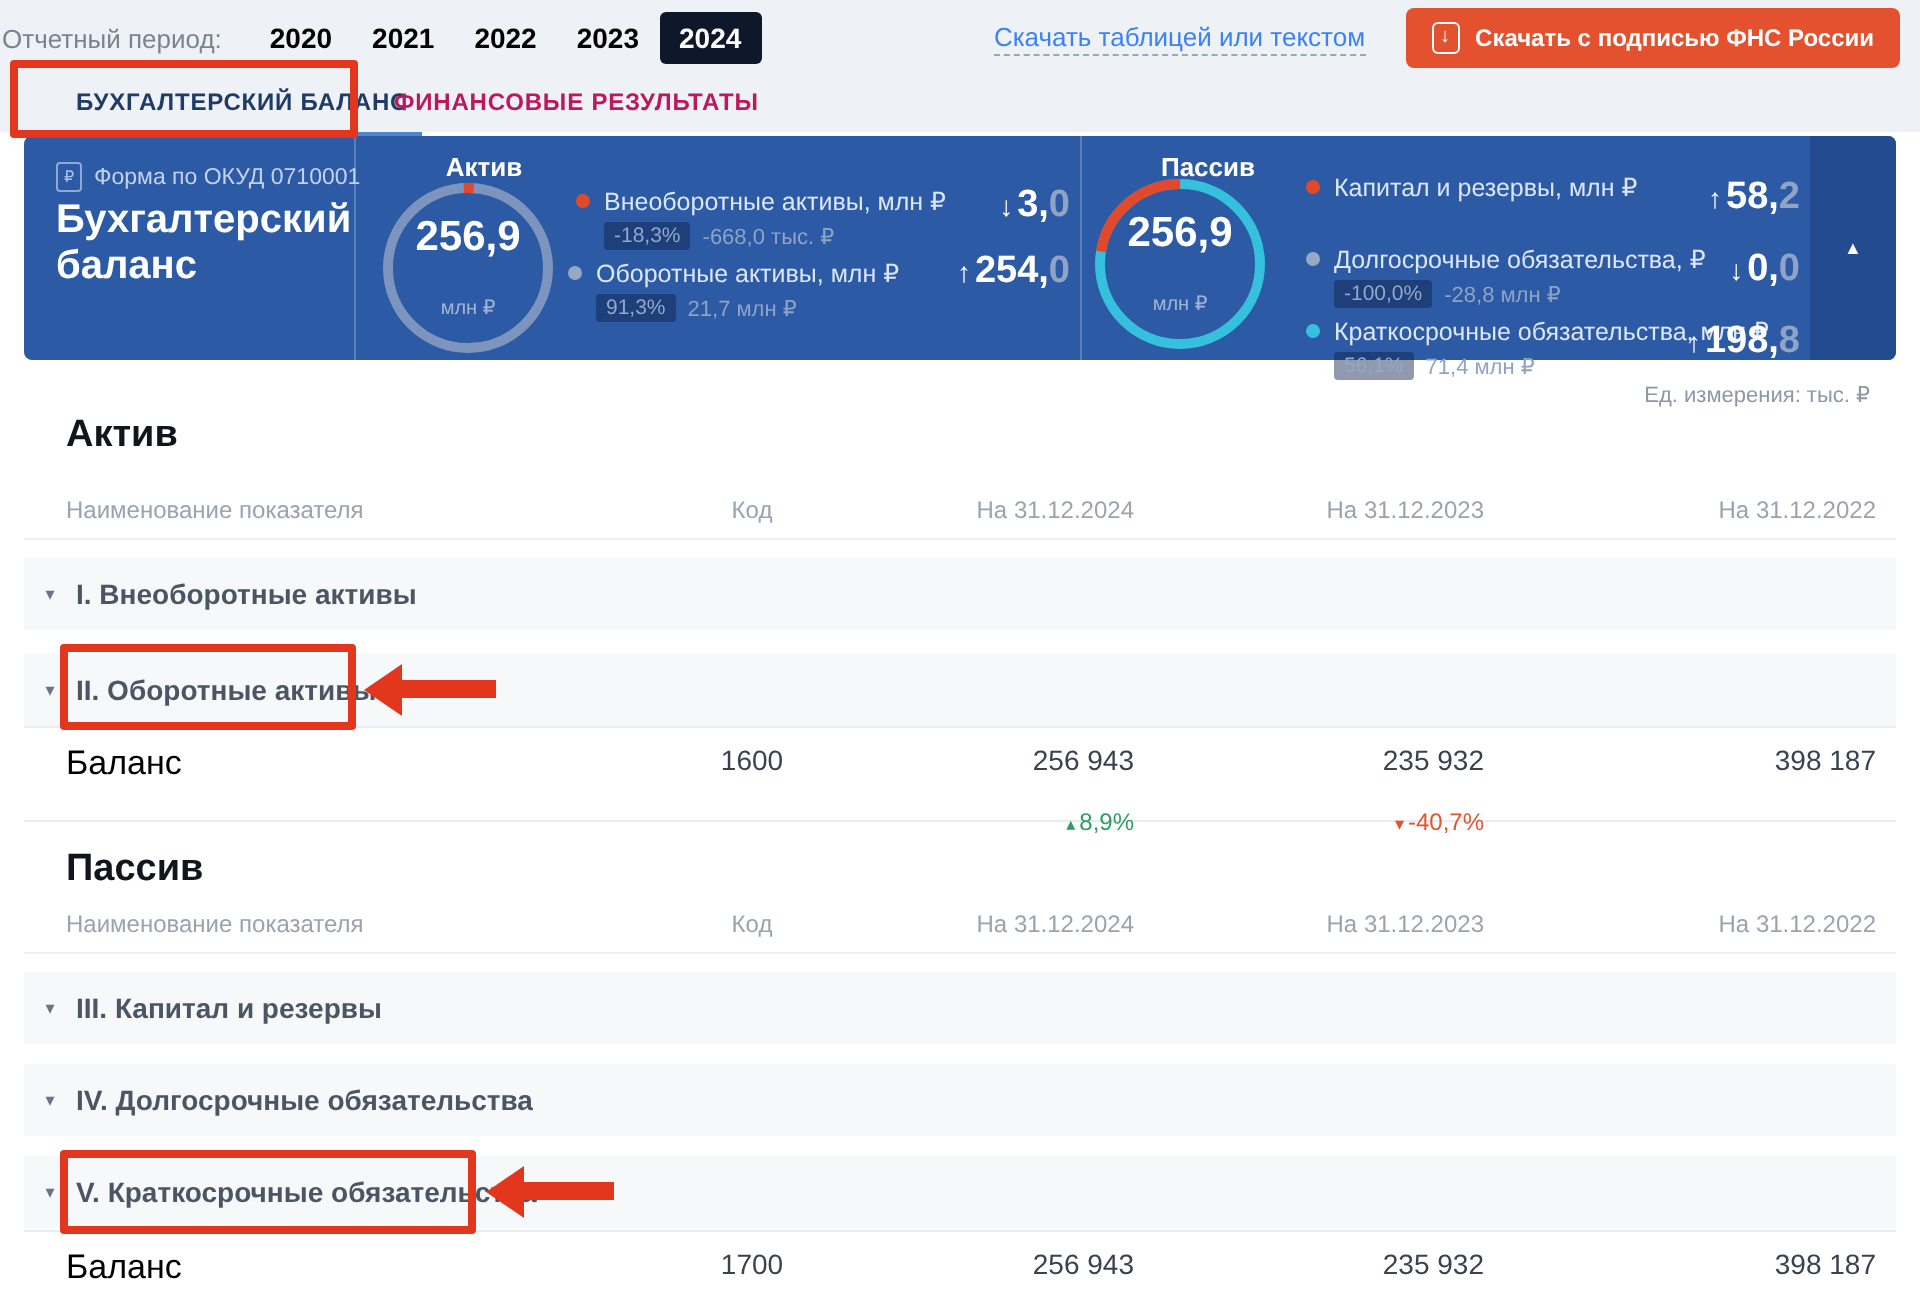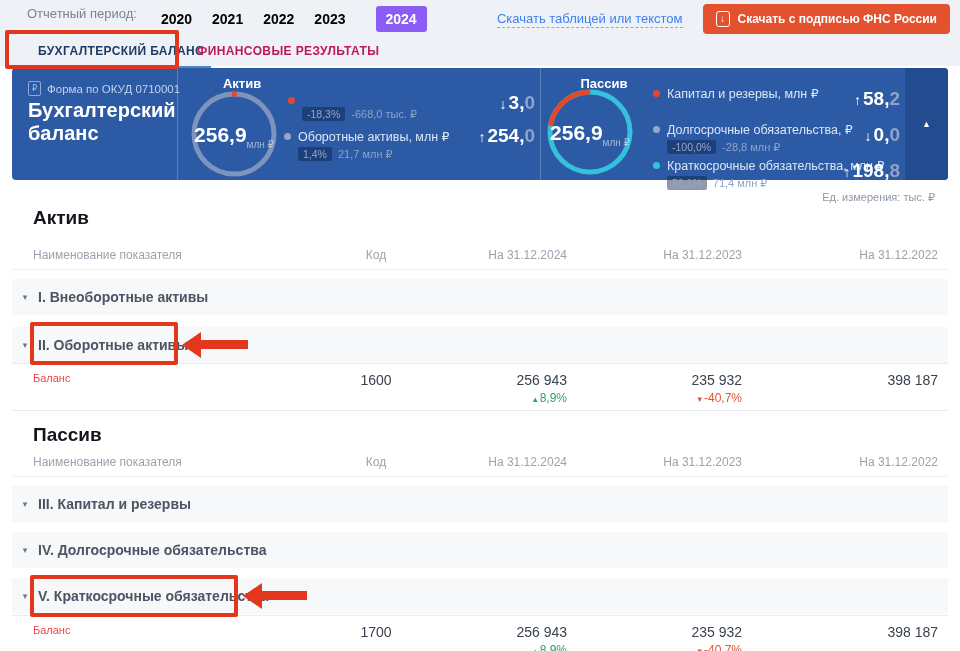--- a/index.html
+++ b/index.html
@@ -5,24 +5,24 @@
   * { margin:0; padding:0; box-sizing:border-box; }
   html,body { width:960px; height:651px; }
   body {
     position:relative; overflow:hidden; background:#ffffff;
     font-family:"Liberation Sans","DejaVu Sans",sans-serif; color:#2e3742;
   }
 
   
   .top-strip { position:absolute; left:0; top:0; width:960px; height:66px; background:#eef1f5; }
 
-  .period-bar { position:absolute; left:27px; top:6px; display:flex; }
+  .period-bar { position:absolute; left:1px; top:6px; display:flex; align-items:center; }
   .period-label { font-size:13px; color:#7a8490; margin-right:14px; }
   .year-btn { font-size:14px; font-weight:bold; color:#000000; padding:5px 10px; border-radius:3px; cursor:pointer; }
-  .year-btn.active { background:#8b5cf6; color:#ffffff;margin-left:20px; }
+  .year-btn.active { background:#0f172a; color:#ffffff; }
 
   .top-right { position:absolute; right:10px; top:4px; display:flex; align-items:center; gap:20px; }
   .dl-link { font-size:13px; color:#3b82f6; border-bottom:1px dashed #9aa7b8; padding-bottom:1px; cursor:pointer; }
   .dl-btn { display:flex; align-items:center; gap:8px; background:#e4512e; color:#fff;
             font-size:12px; font-weight:bold; padding:7px 13px; border-radius:4px; border:none; cursor:pointer; }
   .doc-icon { display:flex; align-items:center; justify-content:center; width:14px; height:16px;
               border:1.5px solid #fff; border-radius:3px; font-size:10px; line-height:1; }
 
   
   .tab { position:absolute; top:44px; font-size:12px; font-weight:bold; letter-spacing:.4px; color:#be185d; cursor:pointer; }
@@ -35,21 +35,21 @@
            background:#2d5aa4; border-radius:4px; color:#fff; }
   .divider { position:absolute; top:0; bottom:0; width:1px; background:rgba(255,255,255,.22); }
   .form-row { position:absolute; left:16px; top:13px; display:flex; align-items:center; gap:6px; }
   .form-icon { display:flex; align-items:center; justify-content:center; width:13px; height:15px;
                border:1px solid #8fa9d6; border-radius:2px; font-size:8px; color:#a9c3e8; }
   .form-label { font-size:11.5px; color:#c3d2ec; }
   .panel-title { position:absolute; left:16px; top:31px; width:160px;
                  font-size:20px; line-height:23px; font-weight:bold; color:#ffffff; }
   .gauge-header { position:absolute; top:8px; font-size:13px; font-weight:bold; text-align:center; }
   .donut-wrap { position:absolute; width:88px; height:88px; }
-  .donut-text { position:absolute; inset:0; display:flex; flex-direction:row; align-items:center; justify-content:center; }
+  .donut-text { position:absolute; inset:0; display:flex; flex-direction:column; align-items:center; justify-content:center; }
   .donut-total { font-size:21px; font-weight:bold; color:#fff; line-height:1; }
   .donut-unit { font-size:10px; color:rgba(255,255,255,.55); margin-top:20px; }
   .legend-item { position:absolute; width:250px; }
   .legend-line1 { display:flex; align-items:flex-start; gap:7px; }
   .dot { width:7px; height:7px; border-radius:50%; margin-top:4px; flex:none; }
   .dot-red { background:#e2492a; } .dot-gray { background:#97a8c7; } .dot-cyan { background:#35c0dd; }
   .legend-label { font-size:12.5px; color:#dbe6f7; }
   .legend-line2 { display:flex; align-items:center; gap:6px; margin:3px 0 0 14px; }
   .badge { background:rgba(10,30,70,.45); color:#93a7c9; font-size:10.5px; padding:1px 5px; border-radius:2px; }
   .badge-val { font-size:11px; color:#8ea3c6; }
@@ -72,23 +72,23 @@
   .head-row { font-size:12px; color:#9aa3ae; }
   .hr { position:absolute; left:12px; width:936px; height:1px; background:#edf0f3; }
   .section-row { position:absolute; left:12px; width:936px; height:36px; background:#f6f8fa;
                  display:flex; align-items:center; cursor:pointer; }
   .chev { width:26px; text-align:center; font-size:9px; color:#6b7585; flex:none; }
   .section-label { font-size:14px; font-weight:bold; color:#4b5563; }
   .total-row { position:absolute; left:12px; width:936px; background:#fff;
                border-top:1px solid #e8ecf0; display:grid;
                grid-template-columns:328px 72px 165px 175px 196px; padding-top:8px; }
   .total-row.bordered { border-bottom:1px solid #e8ecf0; }
-  .t-name { font-size:11px; color:#ef4444; }
+  .t-name { font-size:17px; color:#000000; }
   .t-val { font-size:14px; color:#39424e; }
-  .pct { font-size:12px; margin-top:3px; }
+  .pct { font-size:12px; margin-top:16px; }
   .pct .tri { font-size:9px; margin-right:2px; }
   .pct.up { color:#2f9e64; } .pct.down { color:#e2532f; }
 
   
   .ann { position:absolute; pointer-events:none; z-index:50; }
   .ann-box { border:4px solid #e2371d; border-radius:2px; }
   .arr-head { width:0; height:0; border-top:13px solid transparent; border-bottom:13px solid transparent;
               border-right:19px solid #e2371d; }
   .arr-shaft { background:#e2371d; height:9px; }
 </style>
@@ -135,33 +135,34 @@
     </svg>
     <div class="donut-text">
       <div class="donut-total">256,9</div>
       <div class="donut-unit">млн ₽</div>
     </div>
   </div>
 
   <div class="legend-item" style="left:276px; top:25px;">
     <div class="legend-line1">
       <span class="dot dot-red"></span>
+      <span class="legend-label">Внеоборотные активы, млн ₽</span>
     </div>
     <div class="legend-line2">
       <span class="badge">-18,3%</span>
       <span class="badge-val">-668,0 тыс. ₽</span>
     </div>
   </div>
   <div class="legend-item" style="left:272px; top:61px;">
     <div class="legend-line1">
       <span class="dot dot-gray"></span>
       <span class="legend-label">Оборотные активы, млн ₽</span>
     </div>
     <div class="legend-line2">
-      <span class="badge">1,4%</span>
+      <span class="badge">91,3%</span>
       <span class="badge-val">21,7 млн ₽</span>
     </div>
   </div>
   <div class="gauge-val" style="left:423px; top:24px;">
     <span class="dir">↓</span><span>3,</span><span class="dec">0</span>
   </div>
   <div class="gauge-val" style="left:423px; top:57px;">
     <span class="dir">↑</span><span>254,</span><span class="dec">0</span>
   </div>
 

